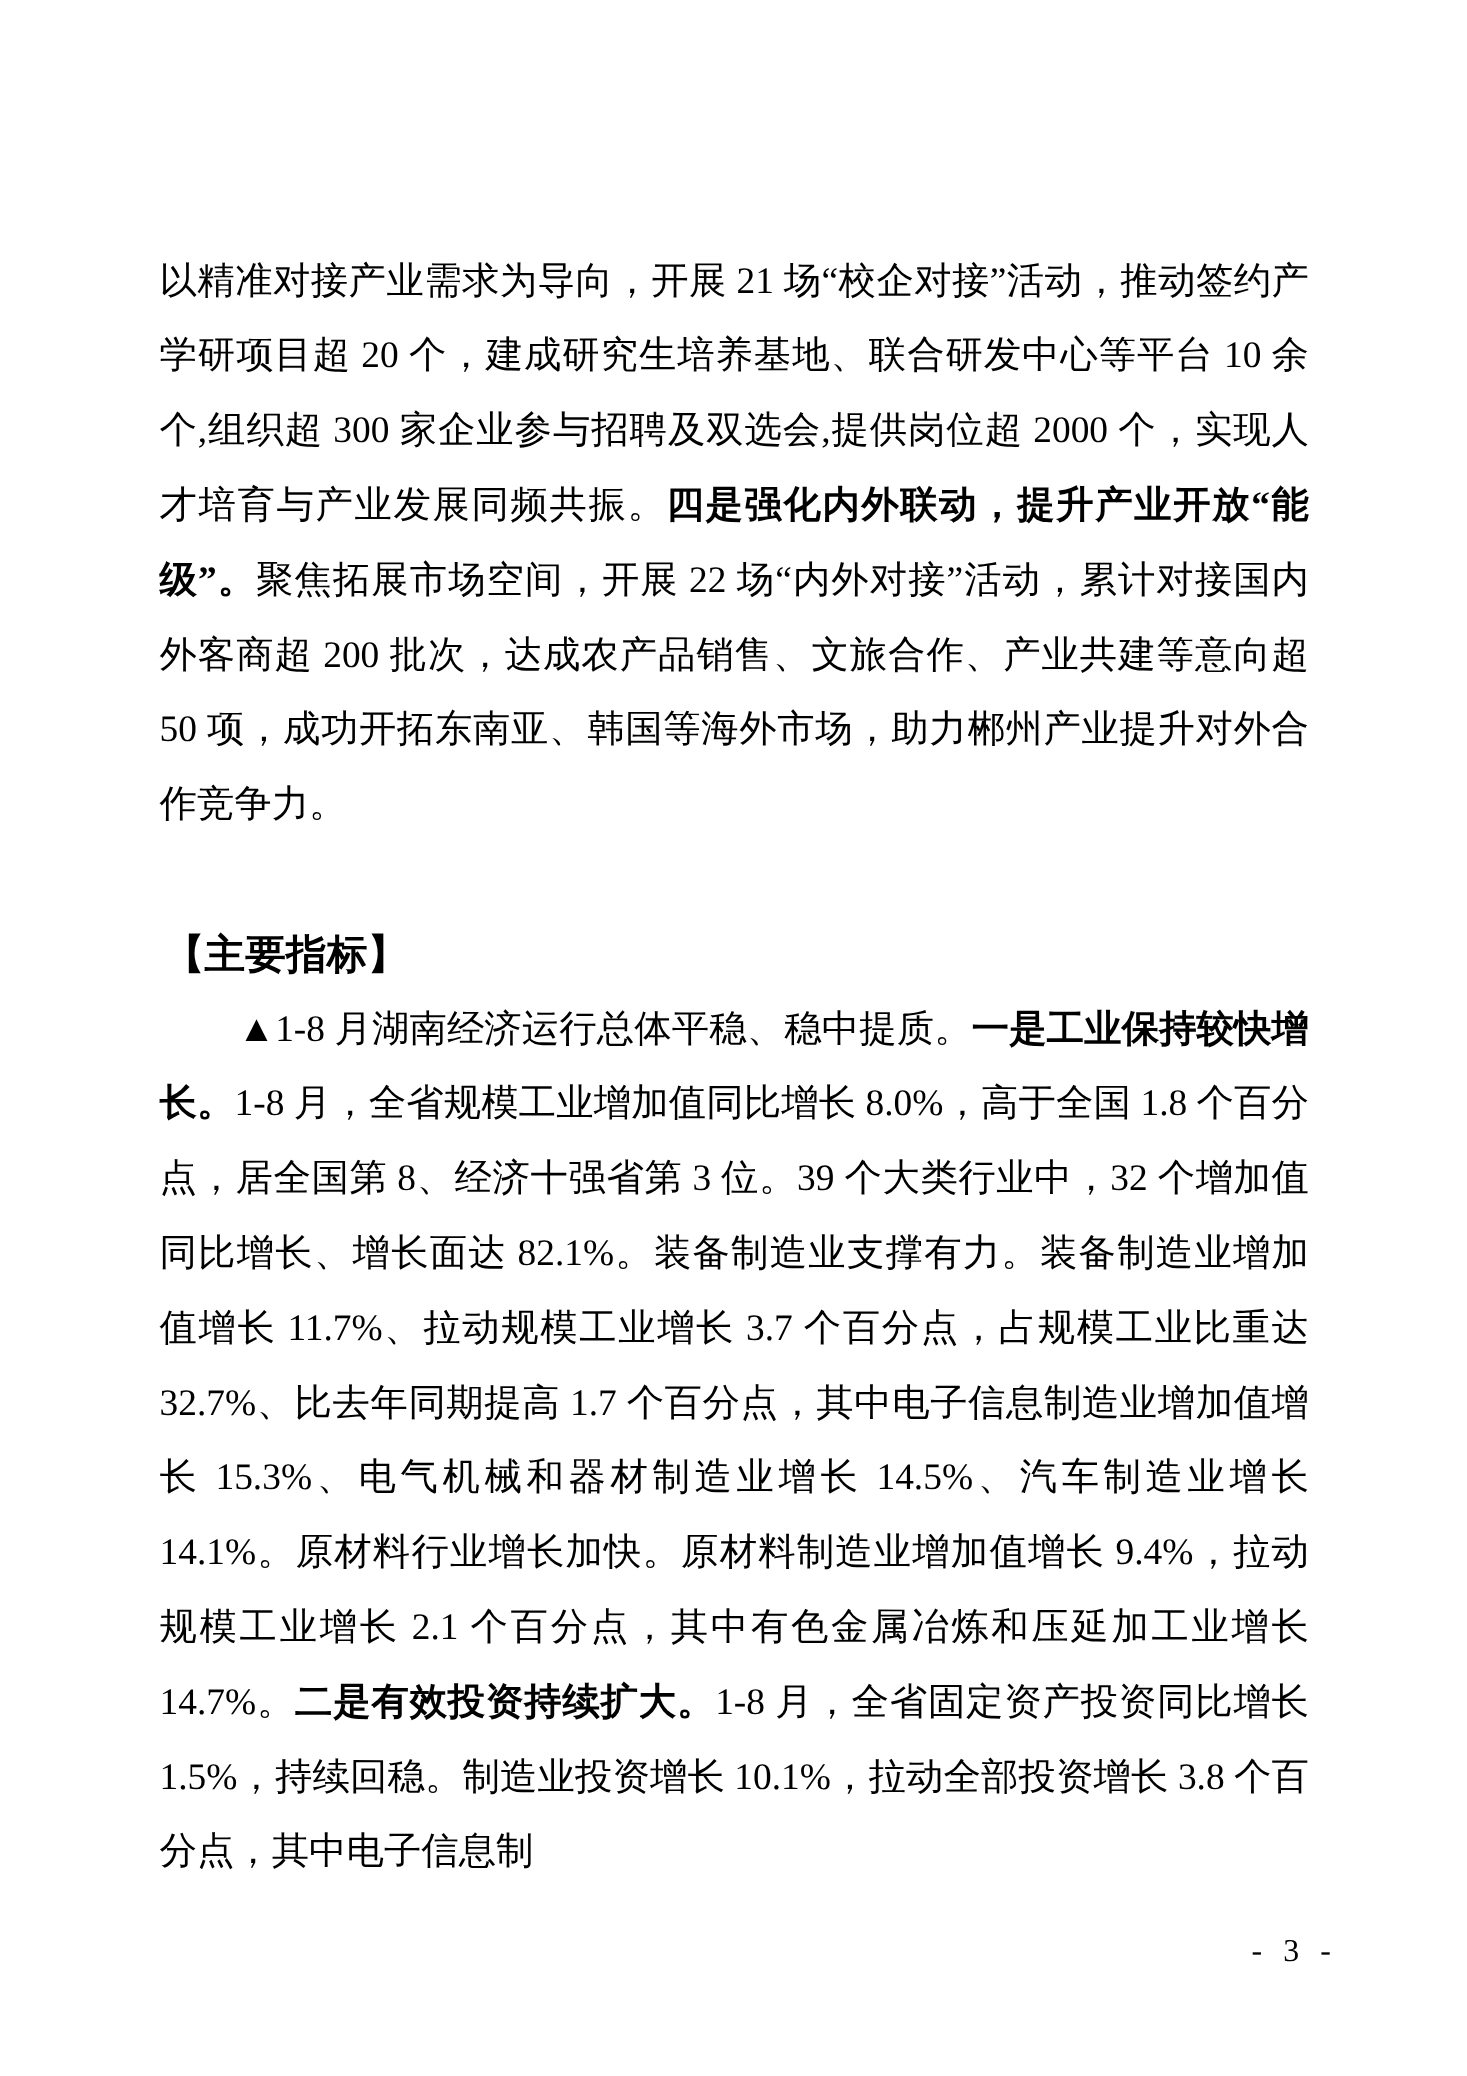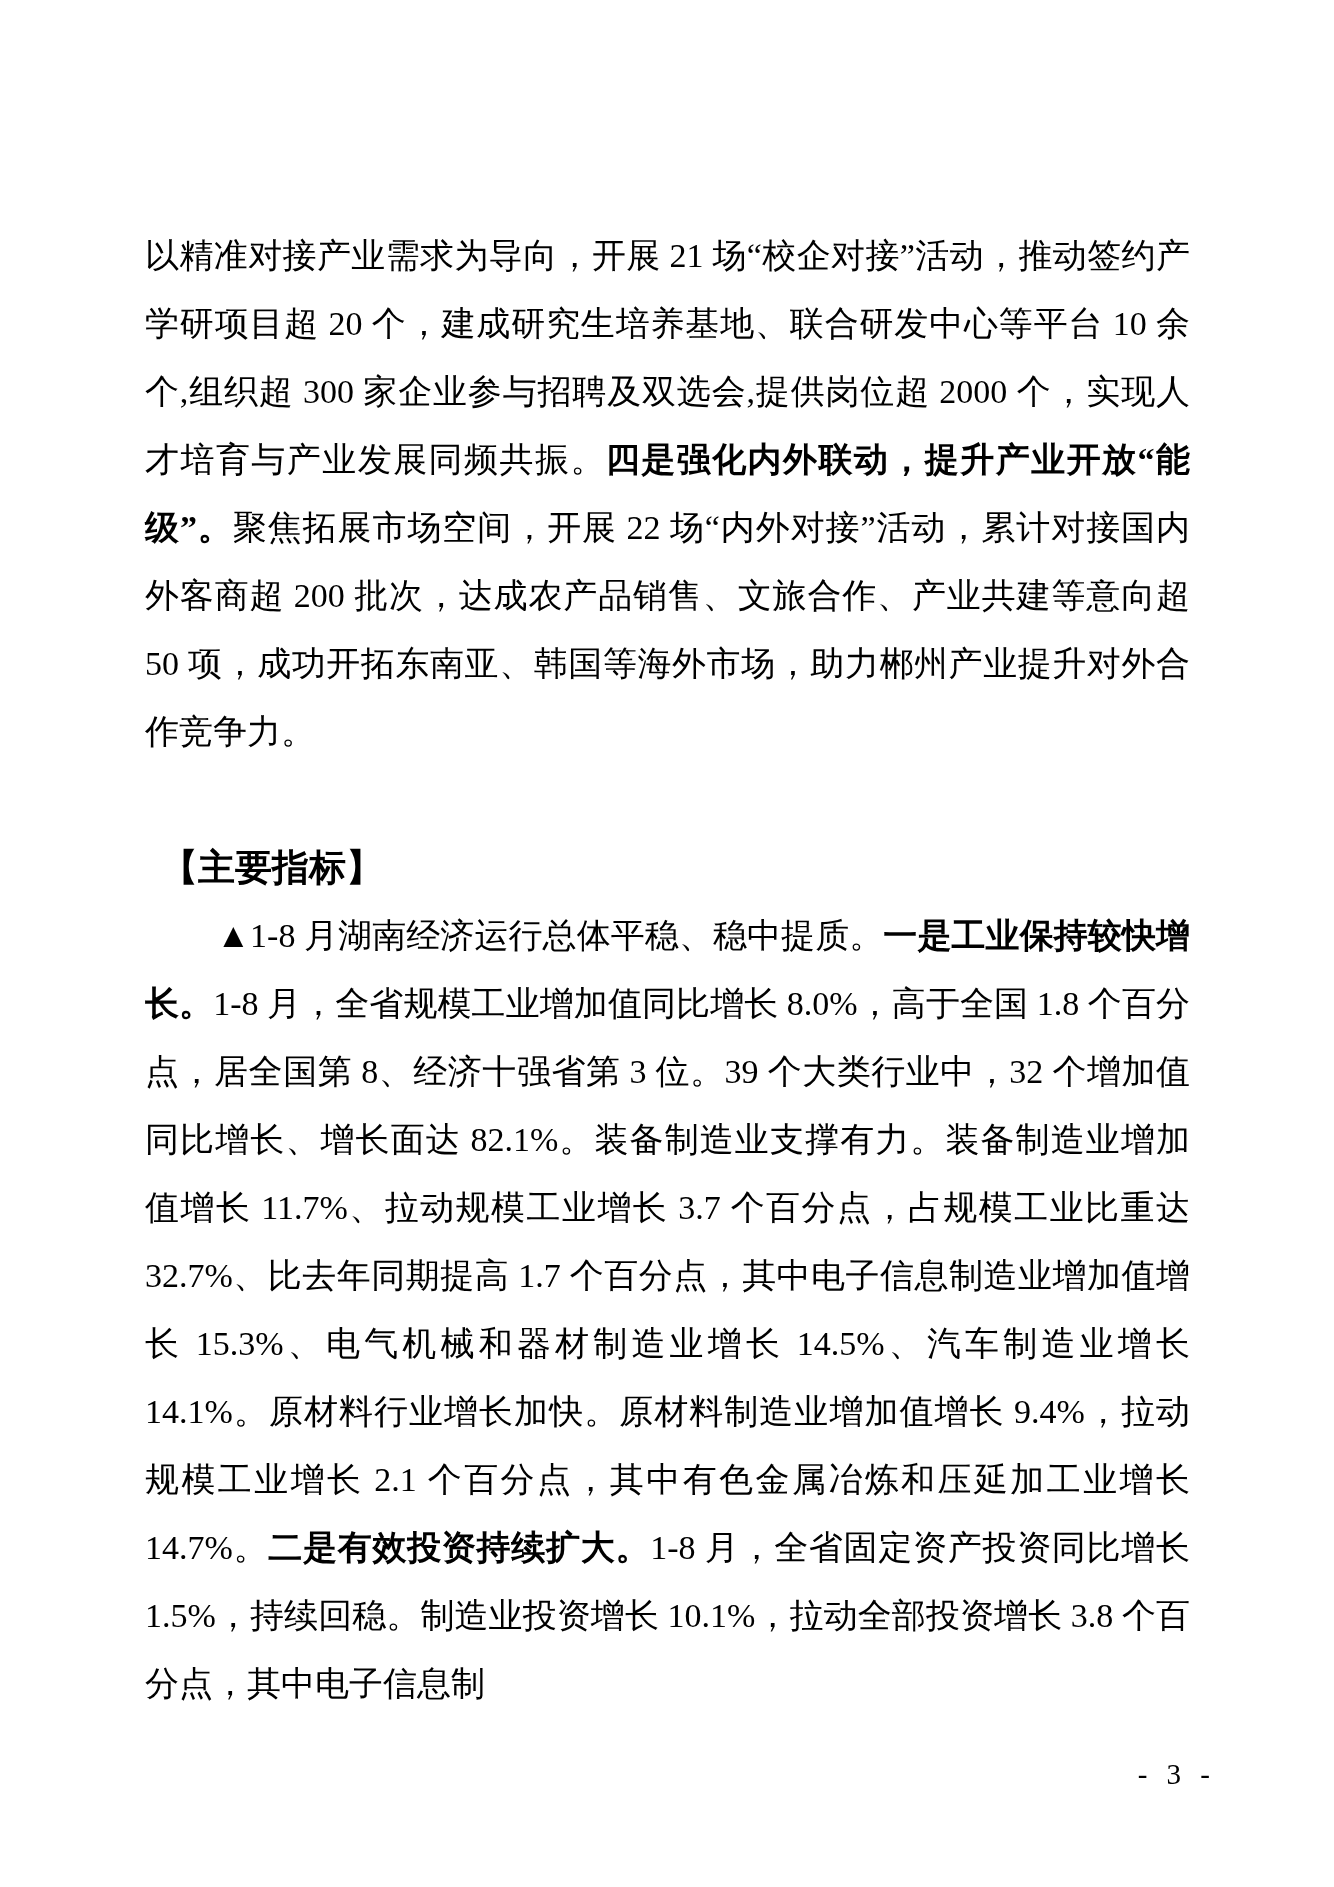--- a/index.html
+++ b/index.html
@@ -29,21 +29,21 @@
     text-indent: 2.1em;
   }
   .seg { font-weight: normal; }
   .seg-bold { font-weight: bold; }
   .heading {
     font-family: "Liberation Sans", sans-serif;
     font-weight: bold;
     font-size: 37px;
     line-height: 68px;
     color: #000000;
-    margin: 68px 0 0 16px;
+    margin: 68px 0 0 4px;
   }
   .footer {
     position: absolute;
     right: 124px;
     bottom: 96px;
     font-family: "Liberation Serif", serif;
     font-size: 29px;
     color: #000000;
     white-space: pre;
     word-spacing: 12px;

